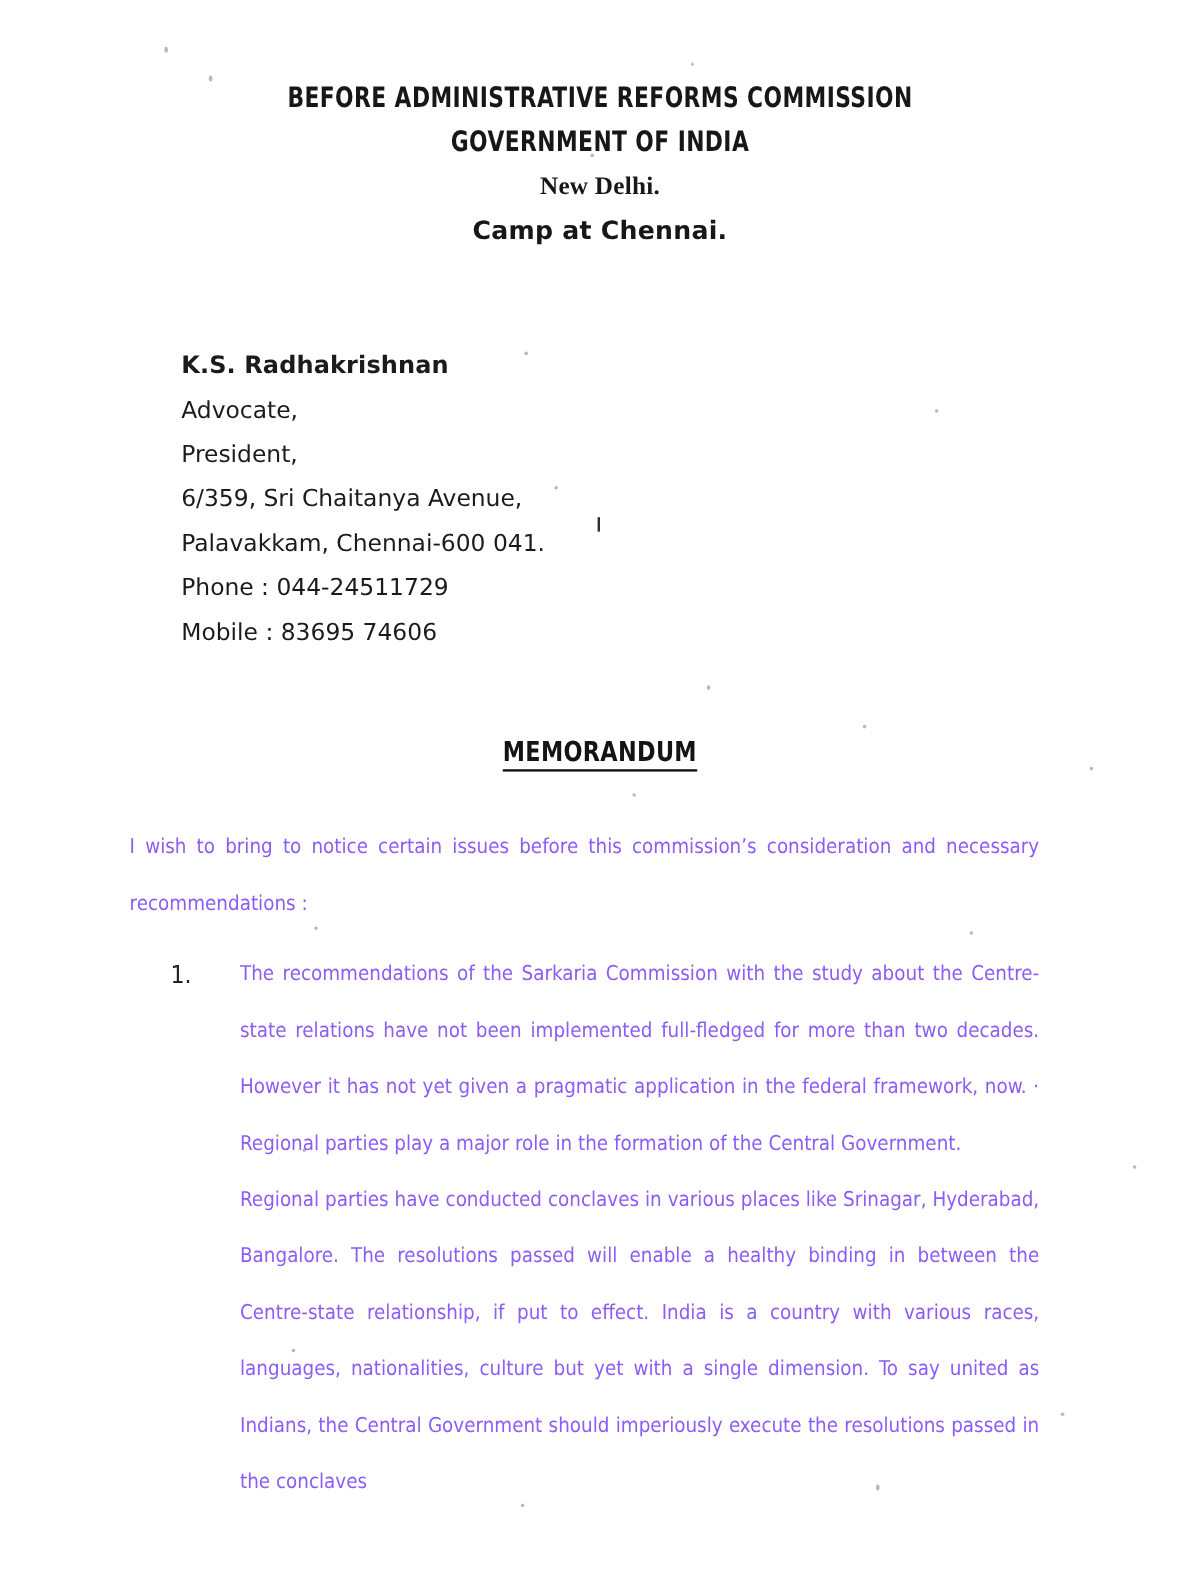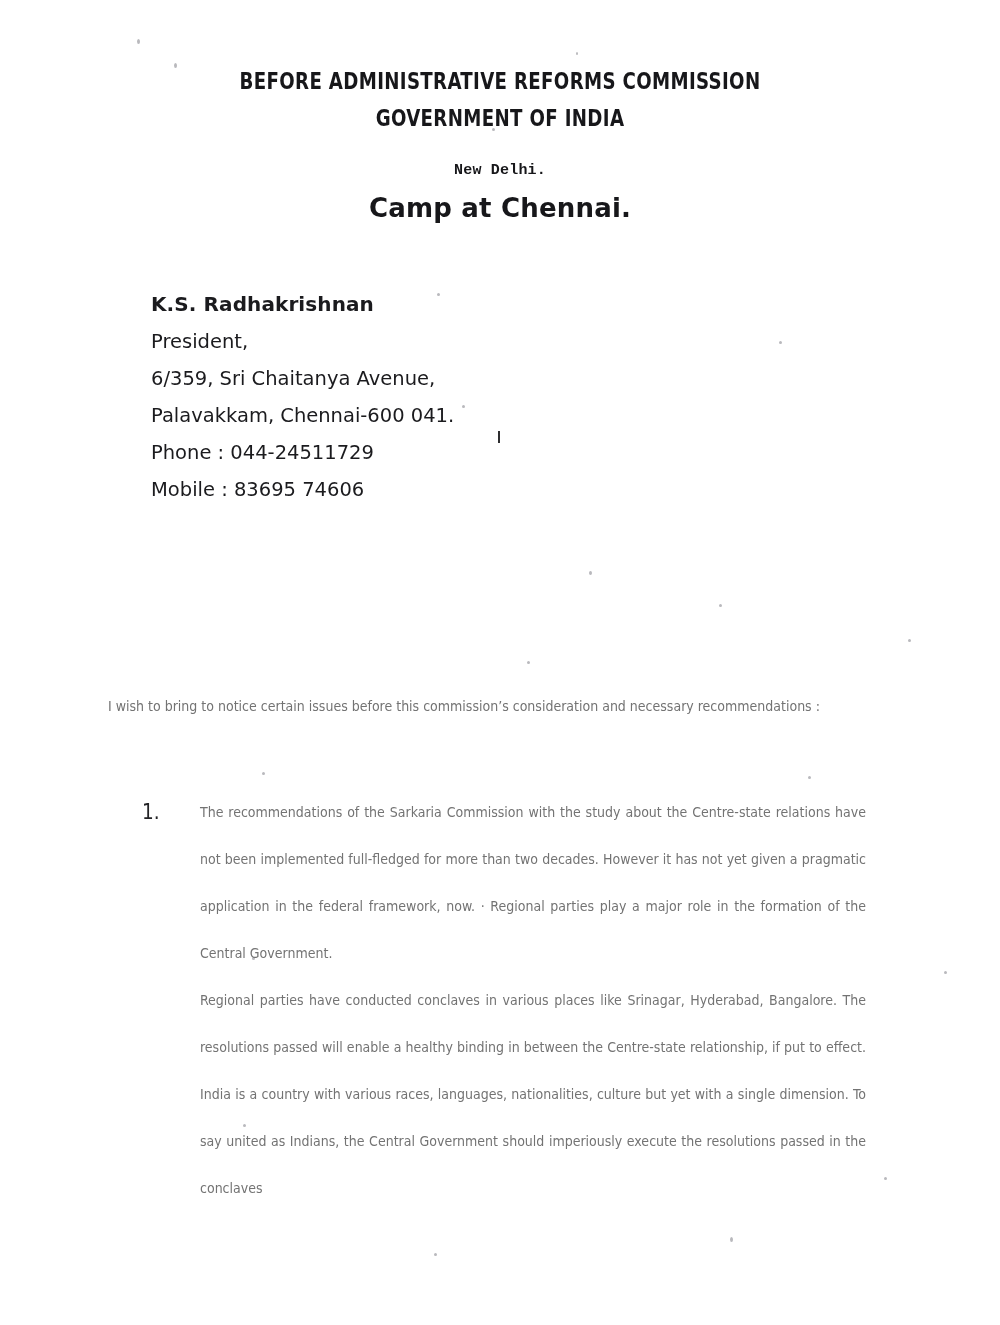--- a/index.html
+++ b/index.html
@@ -56,31 +56,31 @@
     letter-spacing: 0.4px;
     line-height: 30px;
   }
   #head-l2 {
     font-size: 23.5px;
     letter-spacing: 0.4px;
     line-height: 30px;
     margin-top: 7px;
   }
   #head-l3 {
-    font-family: Liberation Mono, monospace;
-    font-weight: bold;
-    font-size: 15px;
+    font-family: Liberation Serif, serif;
+    font-weight: bold;
+    font-size: 21px;
     line-height: 28px;
-    margin-top: 24px;
+    margin-top: 8px;
     letter-spacing: 0.2px;
   }
   #head-l4 {
     font-family: "DejaVu Sans", sans-serif;
     font-weight: bold;
-    font-size: 26px;
+    font-size: 21px;
     line-height: 28px;
     margin-top: 9px;
     letter-spacing: 0.2px;
   }
 
   
   #address-block {
     position: absolute;
     left: 107px;
     top: 286px;
@@ -118,22 +118,22 @@
     color: #141416;
     border-bottom: 2.2px solid #141416;
     padding-bottom: 1px;
     transform: scaleX(0.9);
   }
 
   
   .body-text {
     font-family: "Liberation Sans Narrow", "DejaVu Sans Condensed", "Liberation Sans", sans-serif;
     font-stretch: condensed;
-    color: #737373;
-    font-size: 14px;
+    color: #8b5cf6;
+    font-size: 17px;
     line-height: 47px;
     text-align: justify;
   }
   #intro {
     position: absolute;
     left: 108px;
     top: 683px;
     width: 758px;
   }
   #numbered-list {
@@ -192,27 +192,31 @@
 
   <div id="letterhead">
     <div class="head-line head-condensed" id="head-l1">BEFORE ADMINISTRATIVE REFORMS COMMISSION</div>
     <div class="head-line head-condensed" id="head-l2">GOVERNMENT OF INDIA</div>
     <div class="head-line" id="head-l3">New Delhi.</div>
     <div class="head-line" id="head-l4">Camp at Chennai.</div>
   </div>
 
   <div id="address-block">
     <div class="addr-line name">K.S. Radhakrishnan</div>
+    <div class="addr-line">Advocate,</div>
     <div class="addr-line">President,</div>
     <div class="addr-line">6/359, Sri Chaitanya Avenue,</div>
     <div class="addr-line">Palavakkam, Chennai-600 041.</div>
     <div class="addr-line">Phone : 044-24511729</div>
     <div class="addr-line">Mobile : 83695 74606</div>
   </div>
 
+  <div id="memo-title-wrap">
+    <span id="memo-title">MEMORANDUM</span>
+  </div>
 
   <div id="intro" class="body-text">I wish to bring to notice certain issues before this commission’s consideration and necessary recommendations :</div>
 
   <div id="numbered-list">
     <div class="list-item">
       <div class="item-marker">1.</div>
       <div class="item-body">
         <p class="body-text para">The recommendations of the Sarkaria Commission with the study about the Centre-state relations have not been implemented full-fledged for more than two decades.   However it has not yet given a pragmatic application in the federal framework, now. · Regional parties play a major role in the formation of the Central Government.</p>
         <p class="body-text para">Regional parties have conducted conclaves in various places like Srinagar, Hyderabad, Bangalore.   The resolutions passed will enable a healthy binding in between the Centre-state relationship, if put to effect.  India is a country with various races, languages, nationalities, culture but yet with a single dimension.   To say united as Indians, the Central Government should imperiously execute the resolutions passed in the conclaves</p>
       </div>

